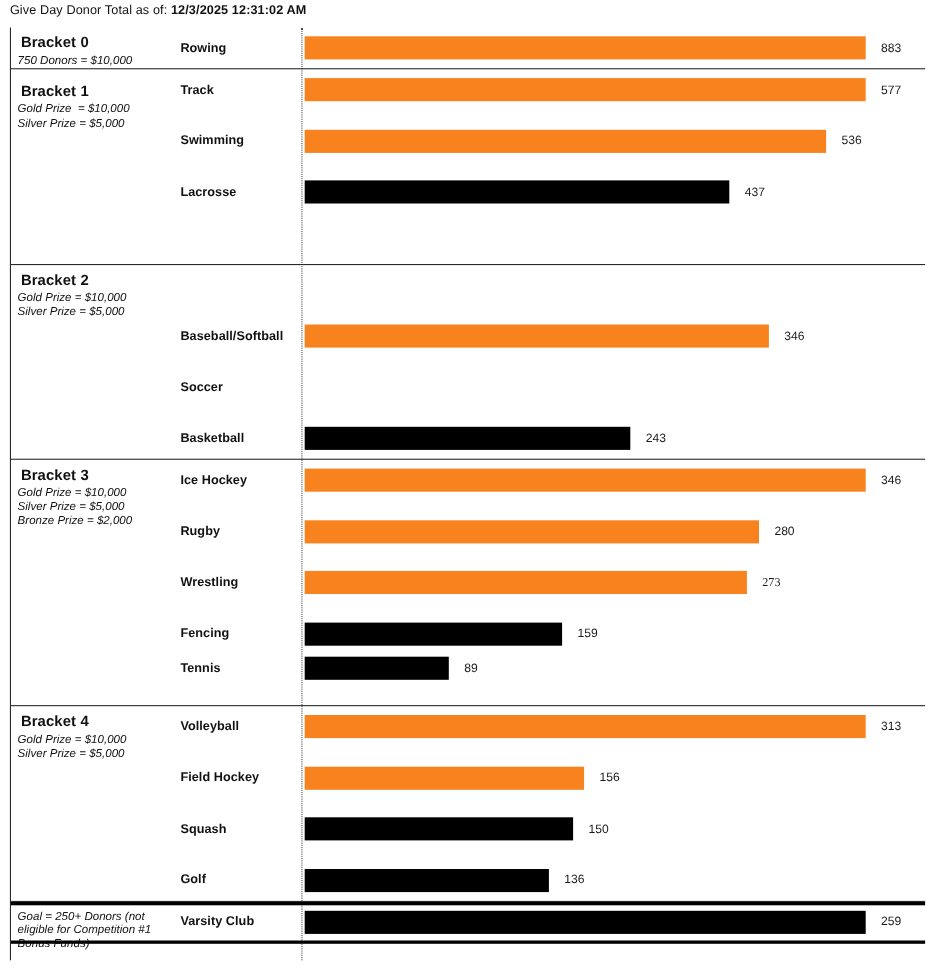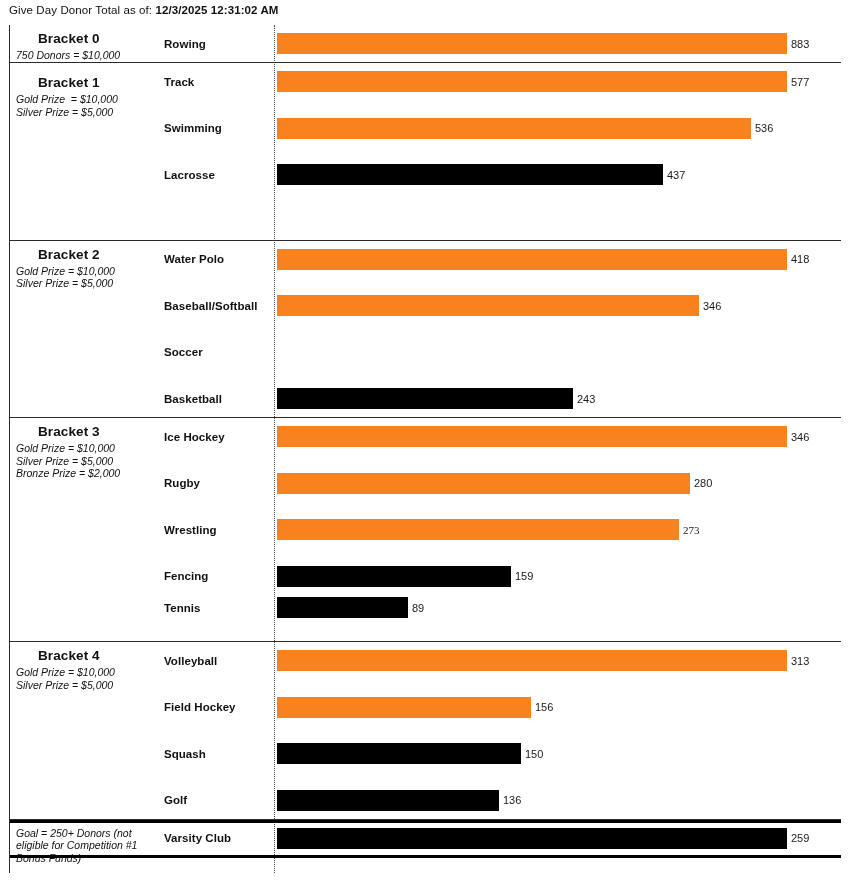--- a/index.html
+++ b/index.html
@@ -95,21 +95,21 @@
     position: absolute;
     left: 6px;
     top: 0px;
     width: 148px;
   }
   .bracket-name {
     font-size: 13.5px;
     font-weight: 700;
     letter-spacing: 0.1px;
     white-space: nowrap;
-    margin-left: 22px;
+    margin-left: 3px;
   }
   .bracket-notes {
     margin-top: 3px;
     font-size: 10.5px;
     font-style: italic;
     line-height: 12.5px;
     white-space: pre;
   }
   .bracket-notes.wrapy { white-space: normal; }
 
@@ -147,21 +147,21 @@
     height: 21px;
   }
   .bar-value {
     position: absolute;
     top: 0px;
     height: 27px;
     display: flex;
     align-items: center;
     font-size: 11px;
     color: #1a1a1a;
-    padding-left: 4px;
+    padding-left: 14px;
     white-space: nowrap;
   }
 </style>
 </head>
 <body>
 
 <div id="root">
 
   <div class="title-bar">
     <span class="t-label">Give Day Donor Total as of:</span>
@@ -211,27 +211,20 @@
               <div class="bar-value" style="left: 387px;">437</div>
             </div>
           </div>
         </div>
         <div class="bracket sep-bottom" style="top: 215.5px; height: 177.5px;">
           <div class="bracket-info" style="top: 6px;">
             <div class="bracket-name">Bracket 2</div>
             <div class="bracket-notes">Gold Prize = $10,000
 Silver Prize = $5,000</div>
           </div>
-          <div class="row" style="top: 5px;">
-            <div class="row-label">Water Polo</div>
-            <div class="bar-track">
-              <div class="bar" style="width: 510px; background: rgb(247, 130, 30);"></div>
-              <div class="bar-value" style="left: 511px;">418</div>
-            </div>
-          </div>
           <div class="row" style="top: 51.5px;">
             <div class="row-label">Baseball/Softball</div>
             <div class="bar-track">
               <div class="bar" style="width: 422px; background: rgb(247, 130, 30);"></div>
               <div class="bar-value" style="left: 423px;">346</div>
             </div>
           </div>
           <div class="row" style="top: 98px;">
             <div class="row-label">Soccer</div>
           </div>

